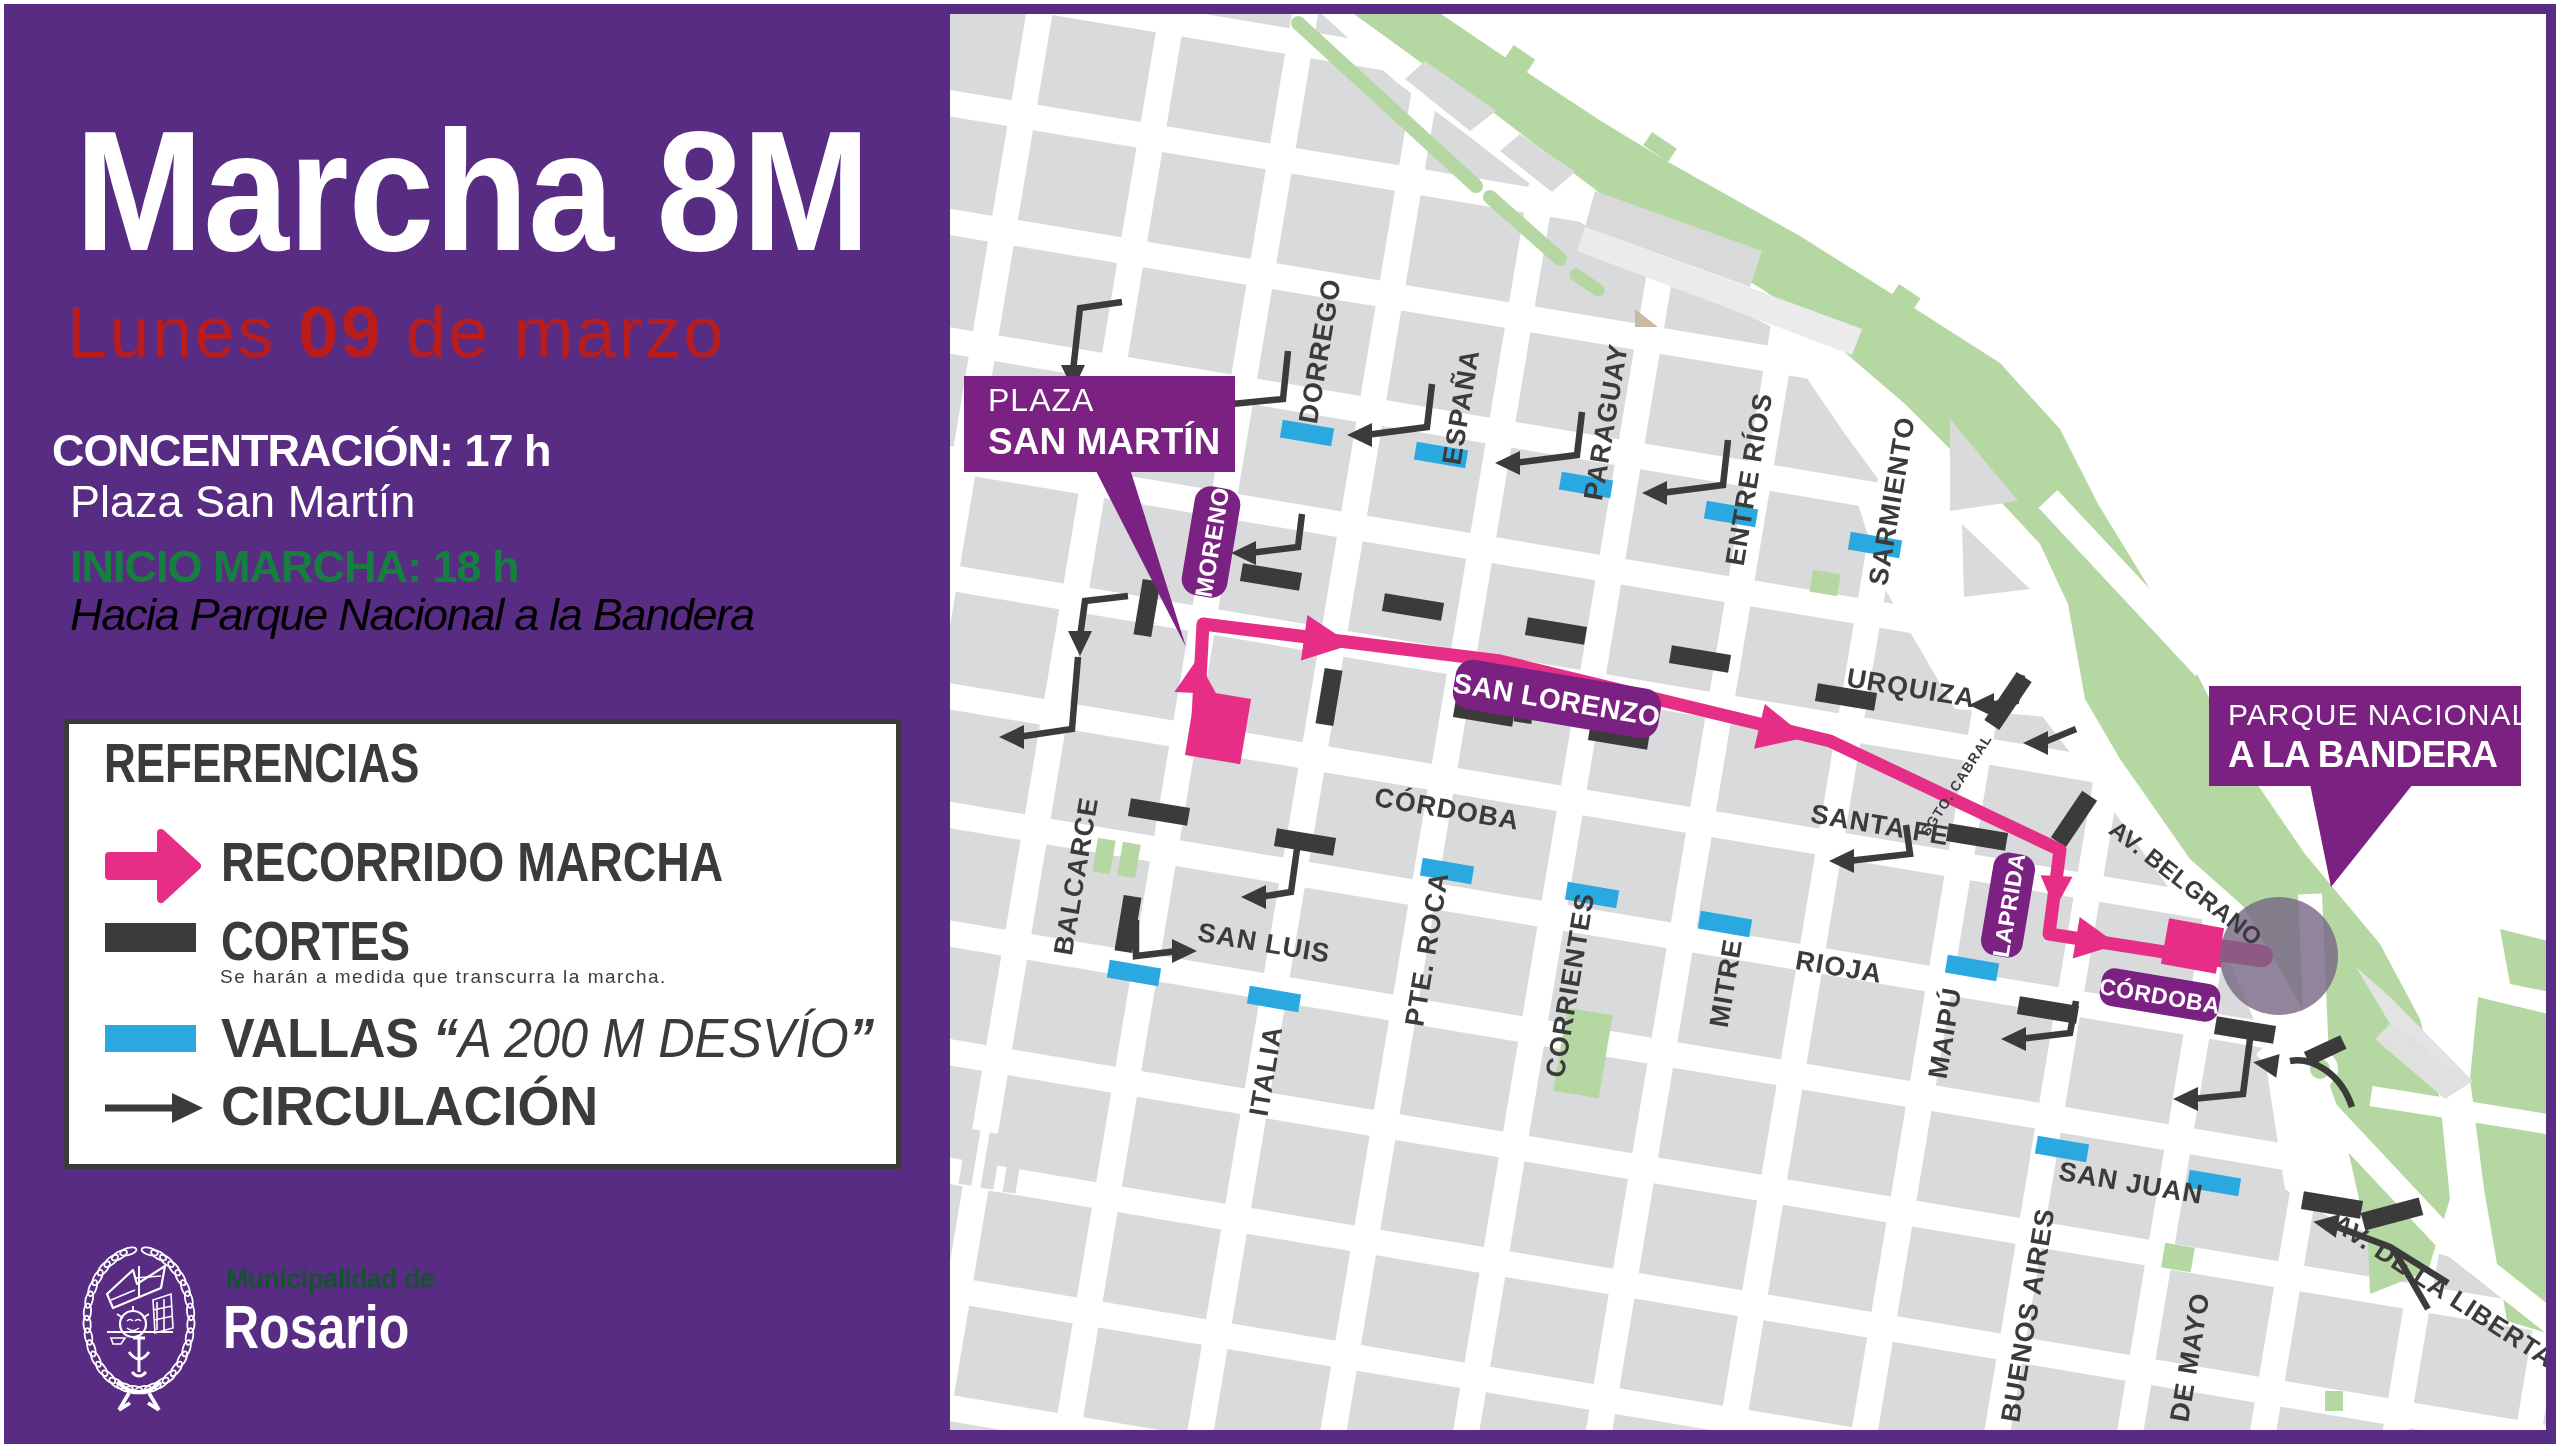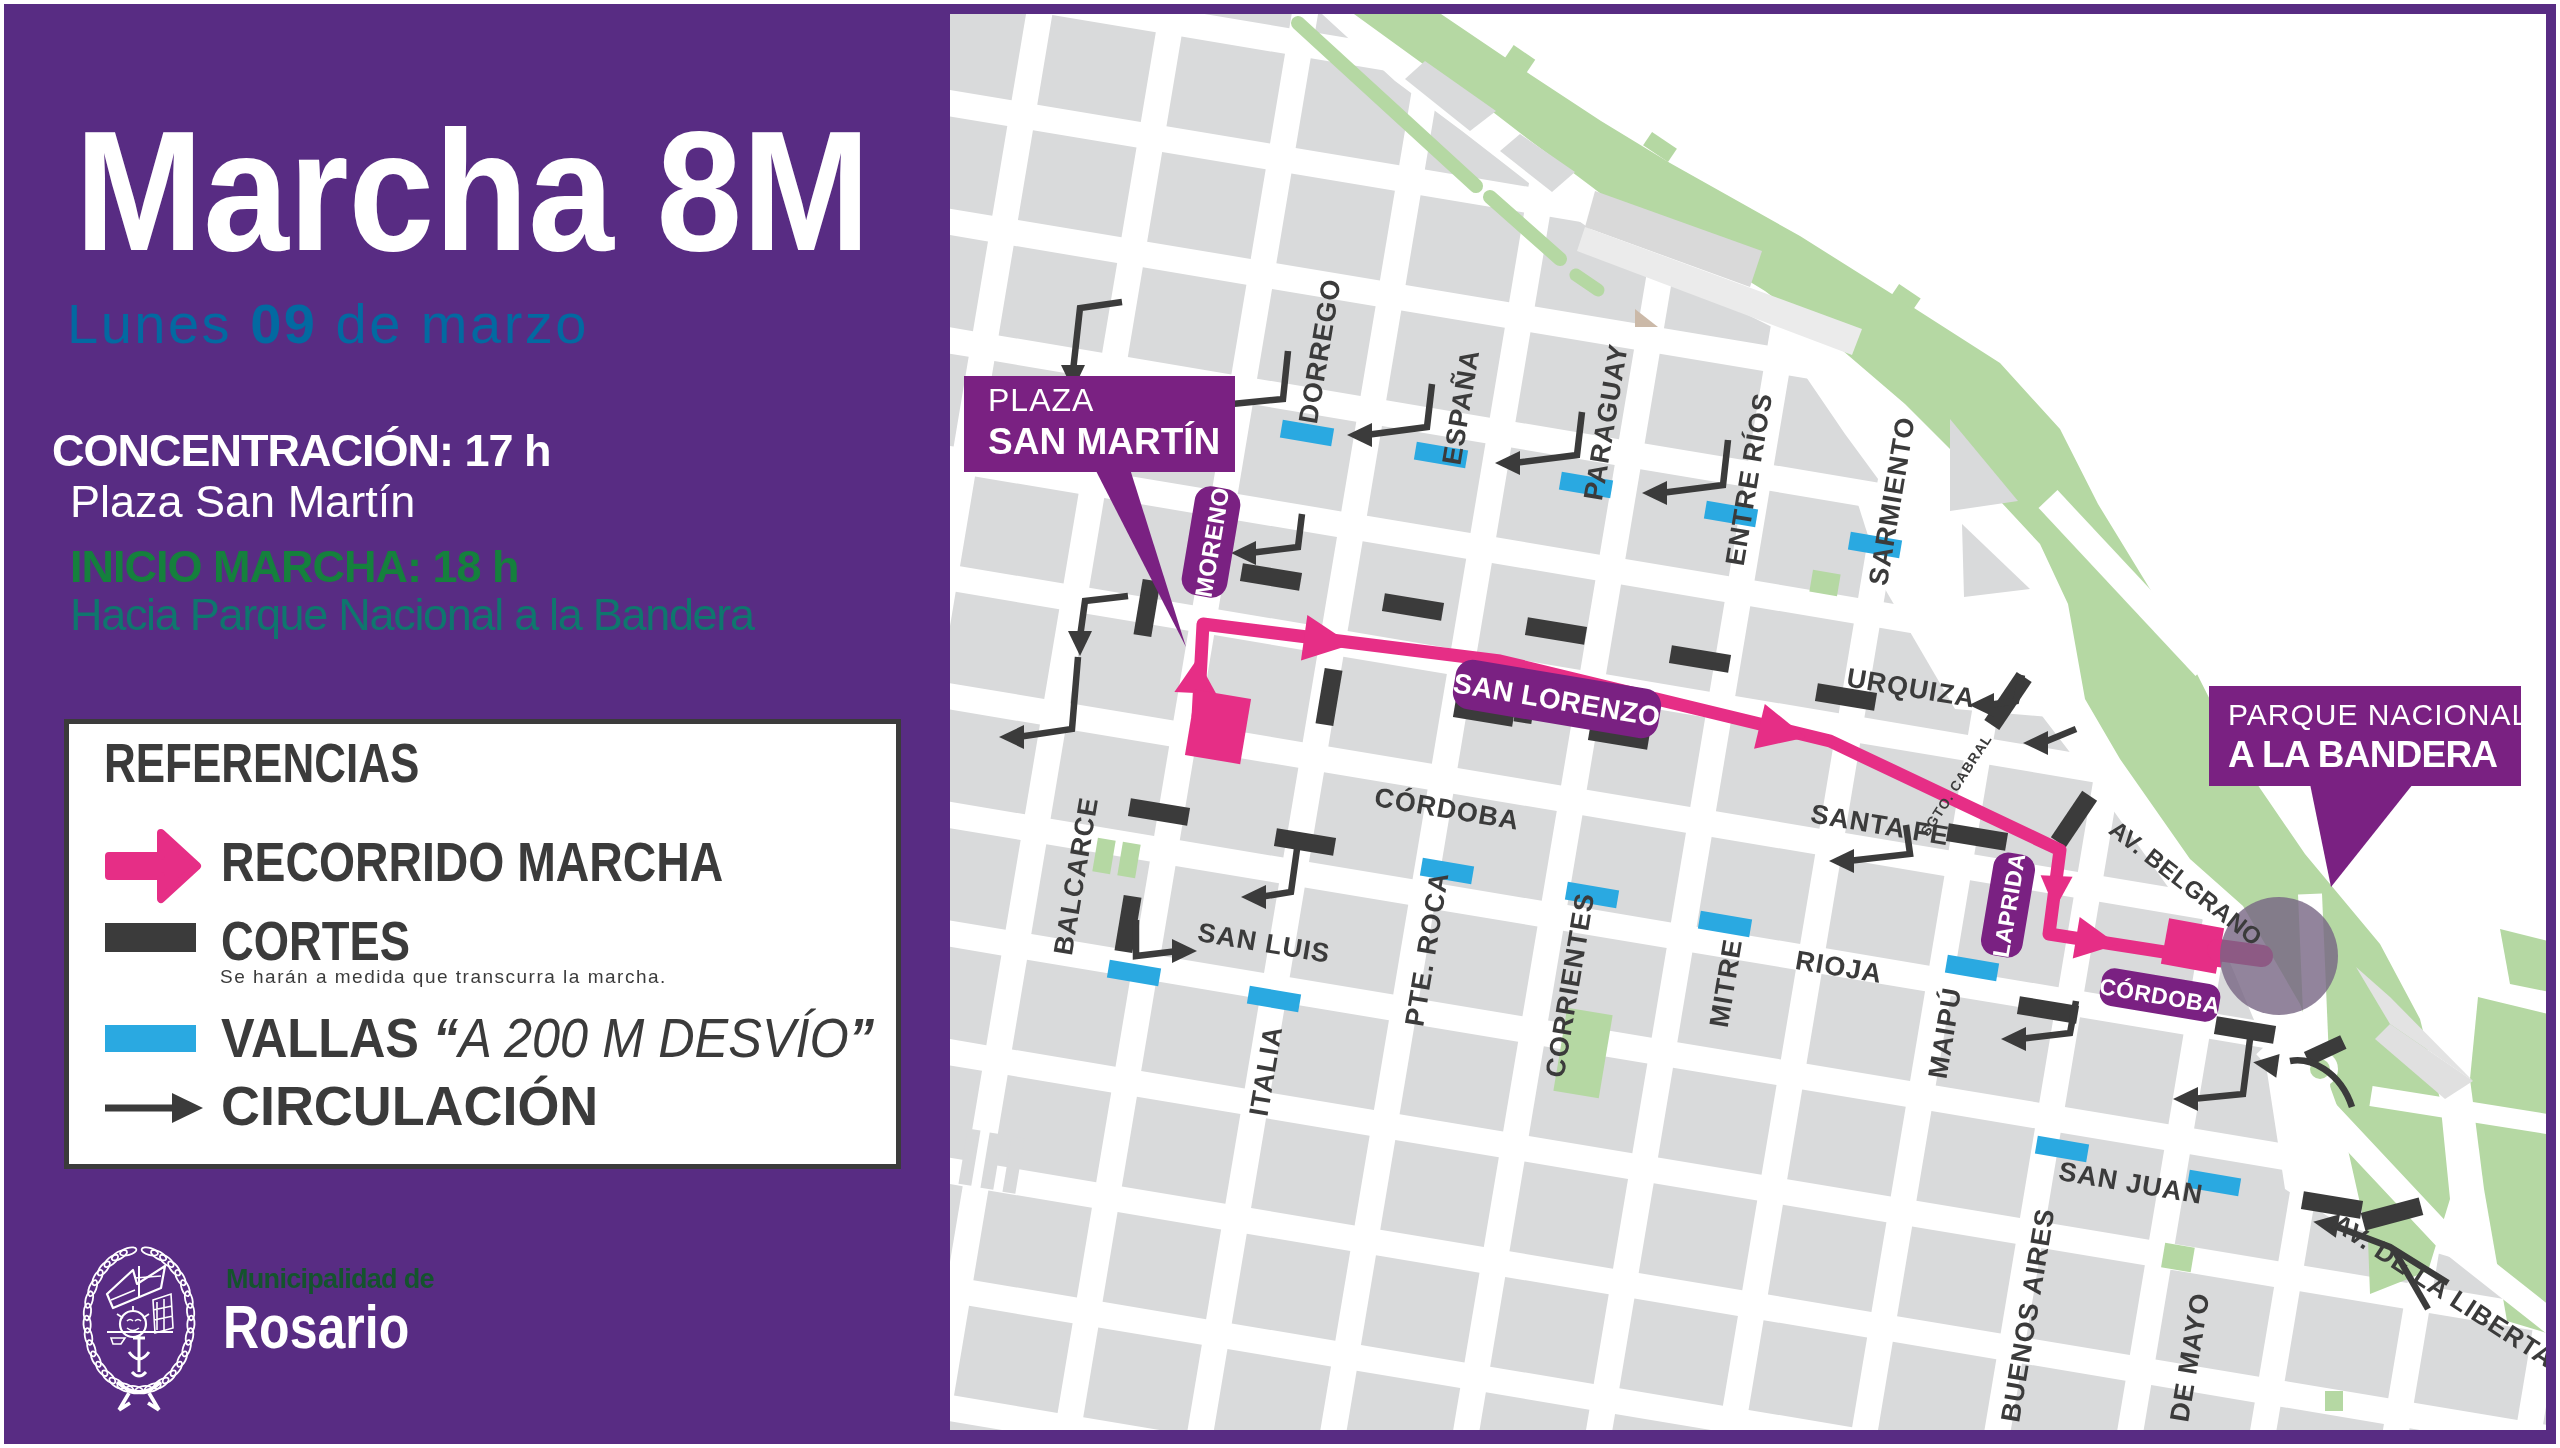--- a/index.html
+++ b/index.html
@@ -406,25 +406,25 @@
 <text x="988" y="412" font-size="32" fill="#fff" letter-spacing="1">PLAZA</text>
 <text x="988" y="455" font-size="37" fill="#fff" font-weight="bold" letter-spacing="0">SAN MARTÍN</text>
 <polygon points="2310,785 2413,785 2331,888" fill="#7a2182"></polygon>
 <rect x="2209" y="687" width="312" height="100" fill="#7a2182"></rect>
 <text x="2228" y="726" font-size="30" fill="#fff" letter-spacing="1">PARQUE NACIONAL</text>
 <text x="2228" y="768" font-size="37" fill="#fff" font-weight="bold" letter-spacing="-0.8">A LA BANDERA</text>
 
 </svg>
 
 <div style="position:absolute;left:75px;top:93px;font-size:170px;font-weight:bold;color:#fff;transform:scaleX(0.905);transform-origin:left top;white-space:nowrap">Marcha 8M</div>
-<div style="position:absolute;left:67px;top:291px;font-size:56px;color:#0369a1;letter-spacing:2.5px;white-space:nowrap">Lunes <b>09</b> de marzo</div>
+<div style="position:absolute;left:67px;top:291px;font-size:72px;color:#b91c1c;letter-spacing:2.5px;white-space:nowrap">Lunes <b>09</b> de marzo</div>
 <div style="position:absolute;left:52px;top:425px;font-size:45px;font-weight:bold;color:#fff;letter-spacing:-1px">CONCENTRACIÓN: 17 h</div>
 <div style="position:absolute;left:70px;top:476px;font-size:45px;color:#fff">Plaza San Martín</div>
 <div style="position:absolute;left:70px;top:541px;font-size:45px;font-weight:bold;color:#15803d;letter-spacing:-1px">INICIO MARCHA: 18 h</div>
-<div style="position:absolute;left:70px;top:589px;font-size:45px;color:#0f766e;letter-spacing:-1.3px">Hacia Parque Nacional a la Bandera</div>
+<div style="position:absolute;left:70px;top:589px;font-size:45px;font-style:italic;color:#000000;letter-spacing:-1.3px">Hacia Parque Nacional a la Bandera</div>
 
 <div style="position:absolute;left:64px;top:719px;width:827px;height:440px;background:#fff;border:5px solid #3b3b3b"></div>
 <div style="position:absolute;left:104px;top:731px;font-size:55px;font-weight:bold;color:#3b3b3b;transform:scaleX(0.80);transform-origin:left top">REFERENCIAS</div>
 <svg width="100" height="76" viewBox="0 0 100 76" style="position:absolute;left:103px;top:828px" xmlns="http://www.w3.org/2000/svg">
  <path d="M6,28 L58,28 L58,5 L94,38 L58,71 L58,48 L6,48 Z" fill="#e62e86" stroke="#e62e86" stroke-width="8" stroke-linejoin="round"></path>
 </svg>
 <div style="position:absolute;left:221px;top:830px;font-size:55px;font-weight:bold;color:#3b3b3b;transform:scaleX(0.843);transform-origin:left top;white-space:nowrap">RECORRIDO MARCHA</div>
 <div style="position:absolute;left:105px;top:923px;width:91px;height:29px;background:#3b3b3b"></div>
 <div style="position:absolute;left:221px;top:909px;font-size:55px;font-weight:bold;color:#3b3b3b;transform:scaleX(0.825);transform-origin:left top">CORTES</div>
 <div style="position:absolute;left:220px;top:966px;font-size:19px;color:#3b3b3b;letter-spacing:1.5px;white-space:nowrap">Se harán a medida que transcurra la marcha.</div>

